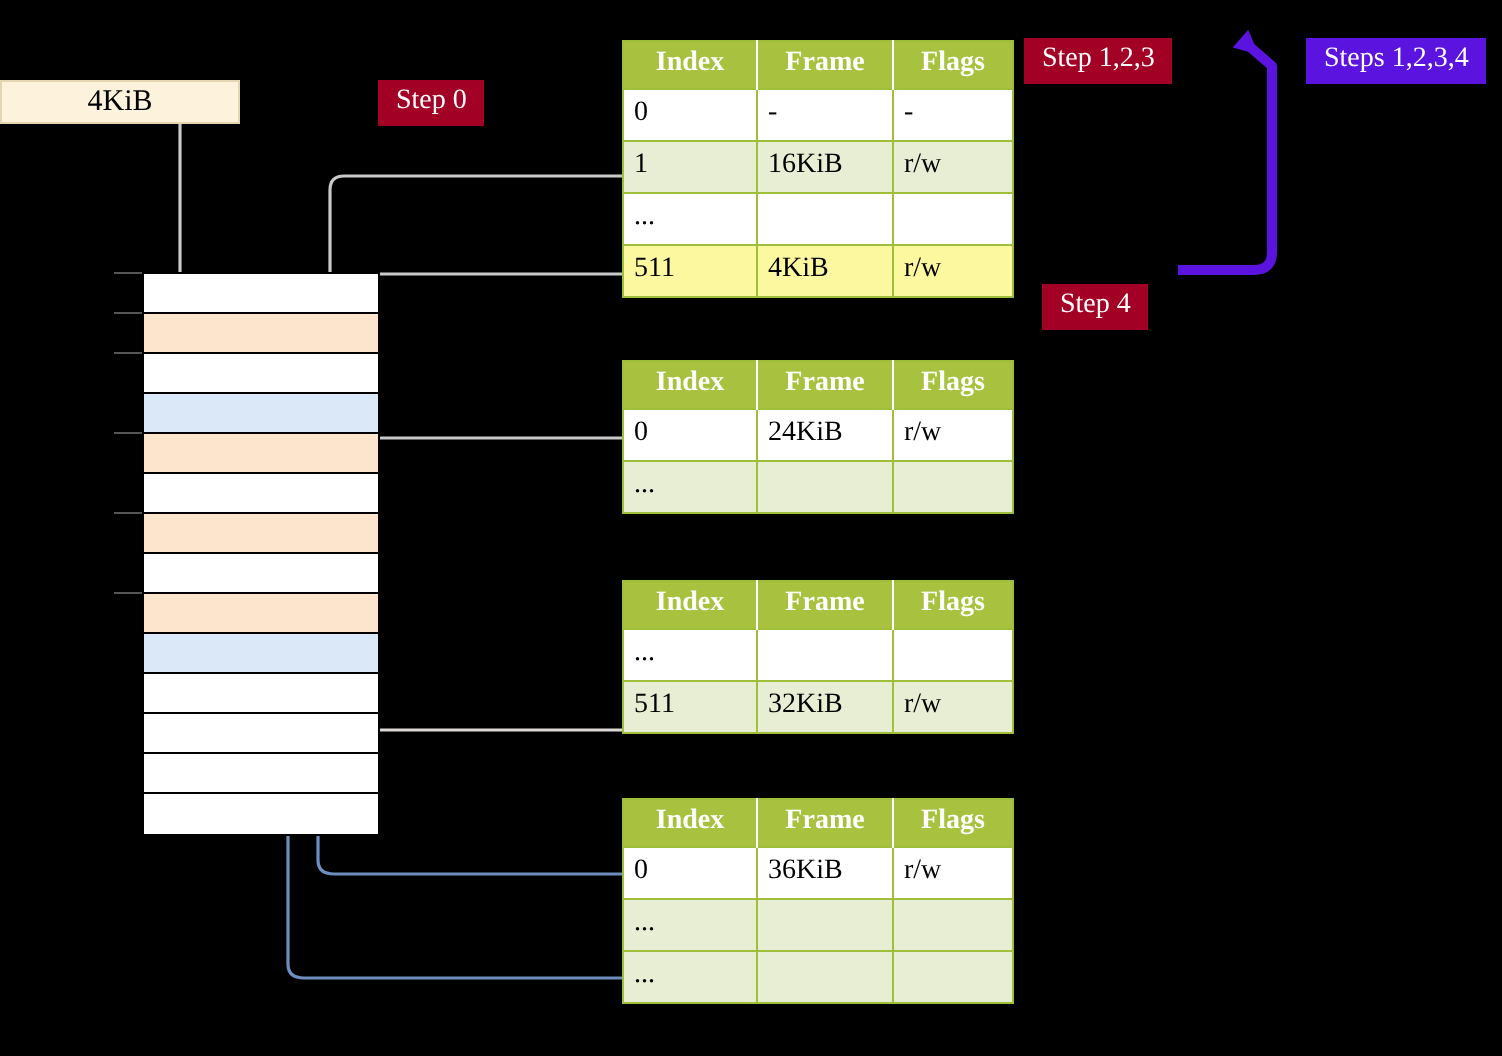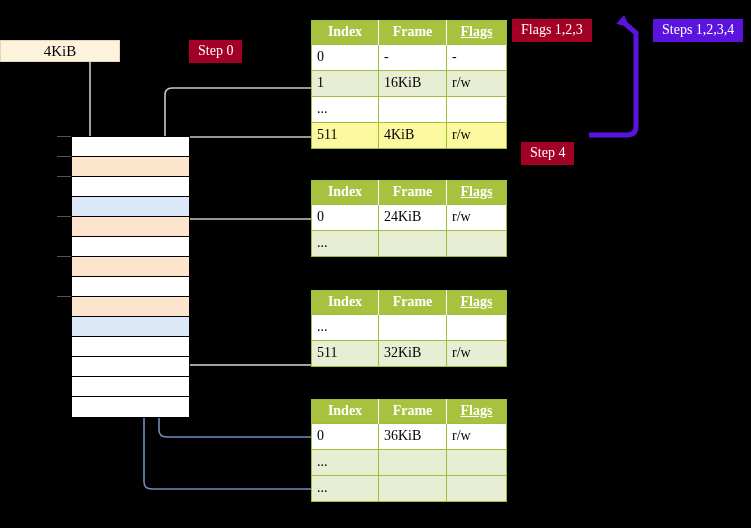--- a/index.html
+++ b/index.html
@@ -91,21 +91,21 @@
   .ptable th {
     background: #a8c23f;
     color: #ffffff;
     font-weight: bold;
     text-align: center;
     padding: 3px 5px 4px 5px;
     border-right: 1px solid #ffffff;
     font-size: 14px;
     white-space: nowrap;
   }
-  .ptable th:last-child { border-right: none; text-decoration: underline; }
+  .ptable th:last-child { border-right: none; }
   .ptable td {
     padding: 3px 5px 4px 5px;
     border-right: 1px solid #9fbf3b;
     border-top: 1px solid #9fbf3b;
     white-space: nowrap;
     height: 18px;
   }
   .ptable td:last-child { border-right: none; }
   .row-alt td { background: #e7eed4; }
   .row-plain td { background: #ffffff; }
@@ -153,21 +153,21 @@
   </svg>
 
   <div class="size-banner" style="left:0px; top:40px; width:120px; height:22px;">
     <span>4KiB</span>
   </div>
 
   <div class="badge badge-crimson" style="left:189px; top:40px;">
     <span>Step 0</span>
   </div>
   <div class="badge badge-crimson" style="left:512px; top:19px;">
-    <span>Flags 1,2,3</span>
+    <span>Step 1,2,3</span>
   </div>
   <div class="badge badge-violet" style="left:653px; top:19px;">
     <span>Steps 1,2,3,4</span>
   </div>
   <div class="badge badge-crimson" style="left:521px; top:142px;">
     <span>Step 4</span>
   </div>
 
   <div id="memmap" style="left:71px; top:136px; width:119px;">
     <div class="mem-row mem-white">

